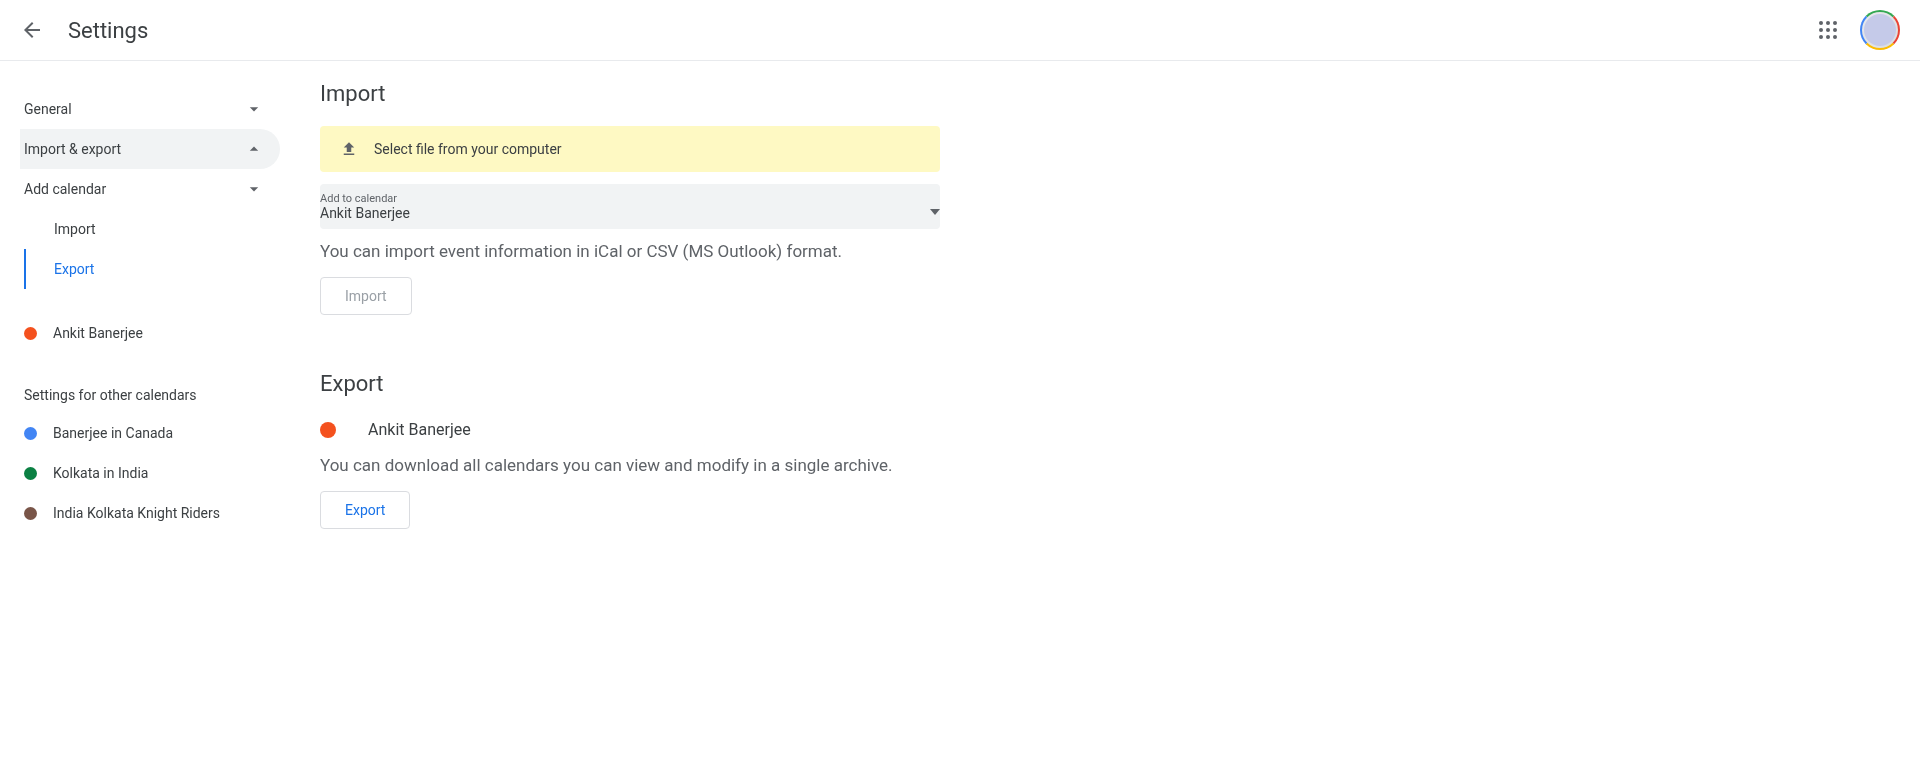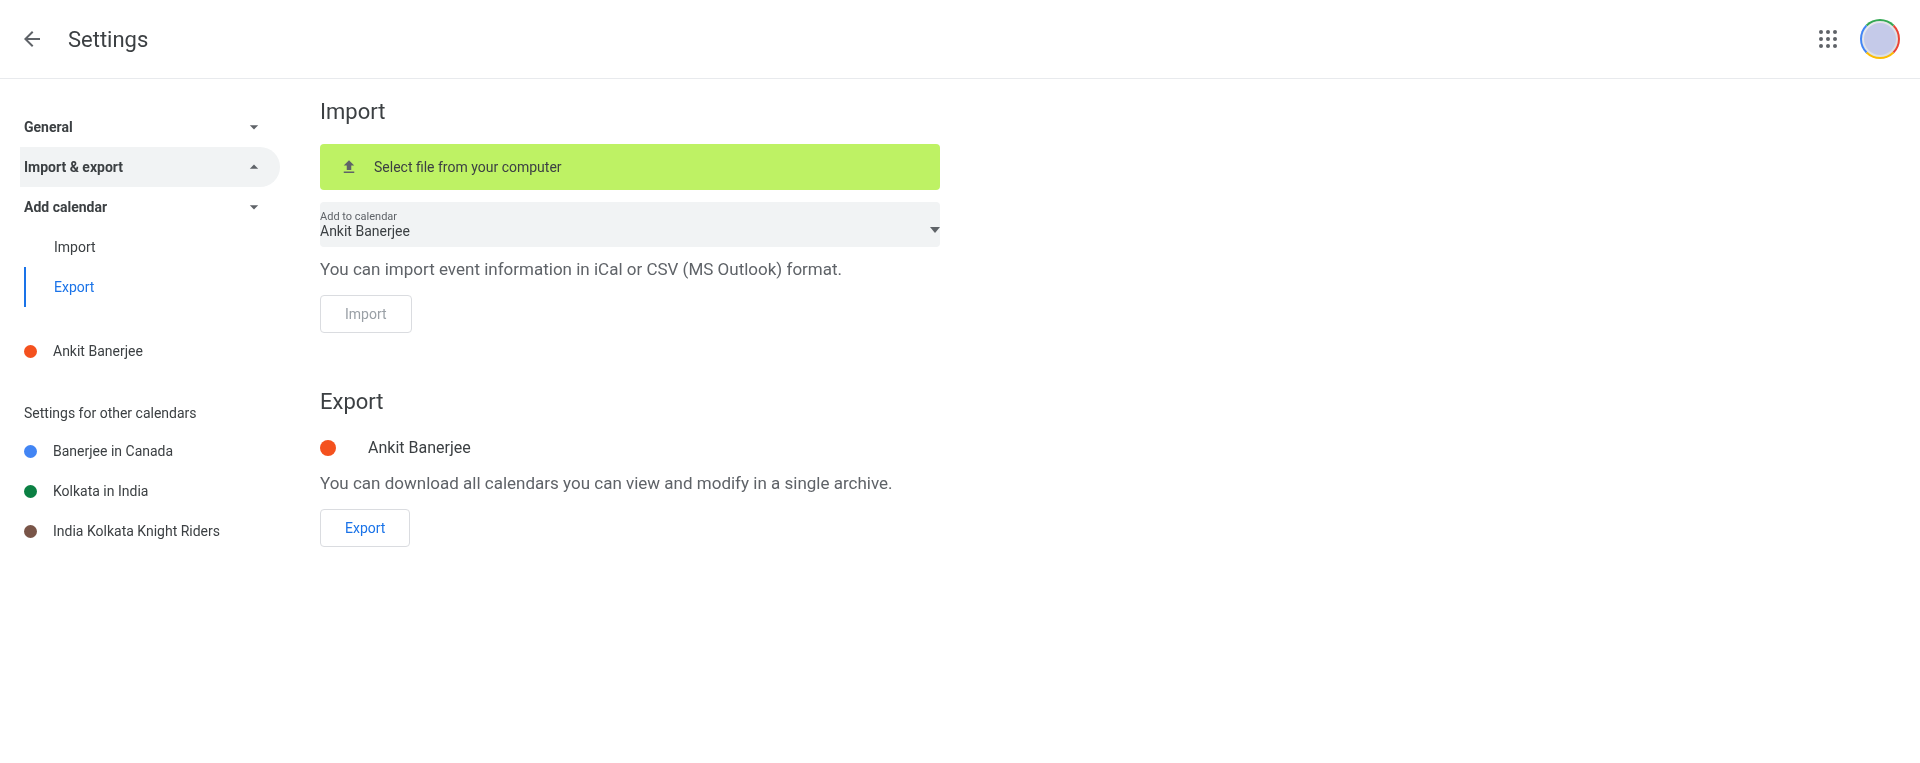--- a/index.html
+++ b/index.html
@@ -11,21 +11,21 @@
     body {
       background: #ffffff;
       color: #3c4043;
     }
     .header {
       display: flex;
       align-items: center;
       justify-content: space-between;
       padding: 12px 20px;
       border-bottom: 1px solid #e8eaed;
-      height: 79px;
+      height: 61px;
     }
     .header-left {
       display: flex;
       align-items: center;
       gap: 24px;
     }
     .back-icon {
       width: 24px;
       height: 24px;
       cursor: pointer;
@@ -91,21 +91,20 @@
     .sidebar-item {
       display: flex;
       align-items: center;
       justify-content: space-between;
       padding: 10px 16px 10px 4px;
       cursor: pointer;
       border-radius: 0 20px 20px 0;
       font-size: 14px;
       color: #3c4043;
       height: 40px;
-      font-weight: bold;
     }
     .sidebar-item.expanded {
       background: #f1f3f4;
     }
     .sidebar-subitem {
       padding: 10px 16px 10px 28px;
       cursor: pointer;
       font-size: 14px;
       color: #3c4043;
       border-left: 2px solid transparent;
@@ -156,21 +155,21 @@
     .section-title {
       font-size: 22px;
       font-weight: 400;
       color: #3c4043;
       margin-bottom: 20px;
     }
     .file-select-btn {
       display: flex;
       align-items: center;
       gap: 16px;
-      background: #bef264;
+      background: #fef9c3;
       border: none;
       padding: 14px 20px;
       width: 100%;
       max-width: 620px;
       border-radius: 4px;
       cursor: pointer;
       font-size: 14px;
       color: #3c4043;
       margin-bottom: 12px;
     }

